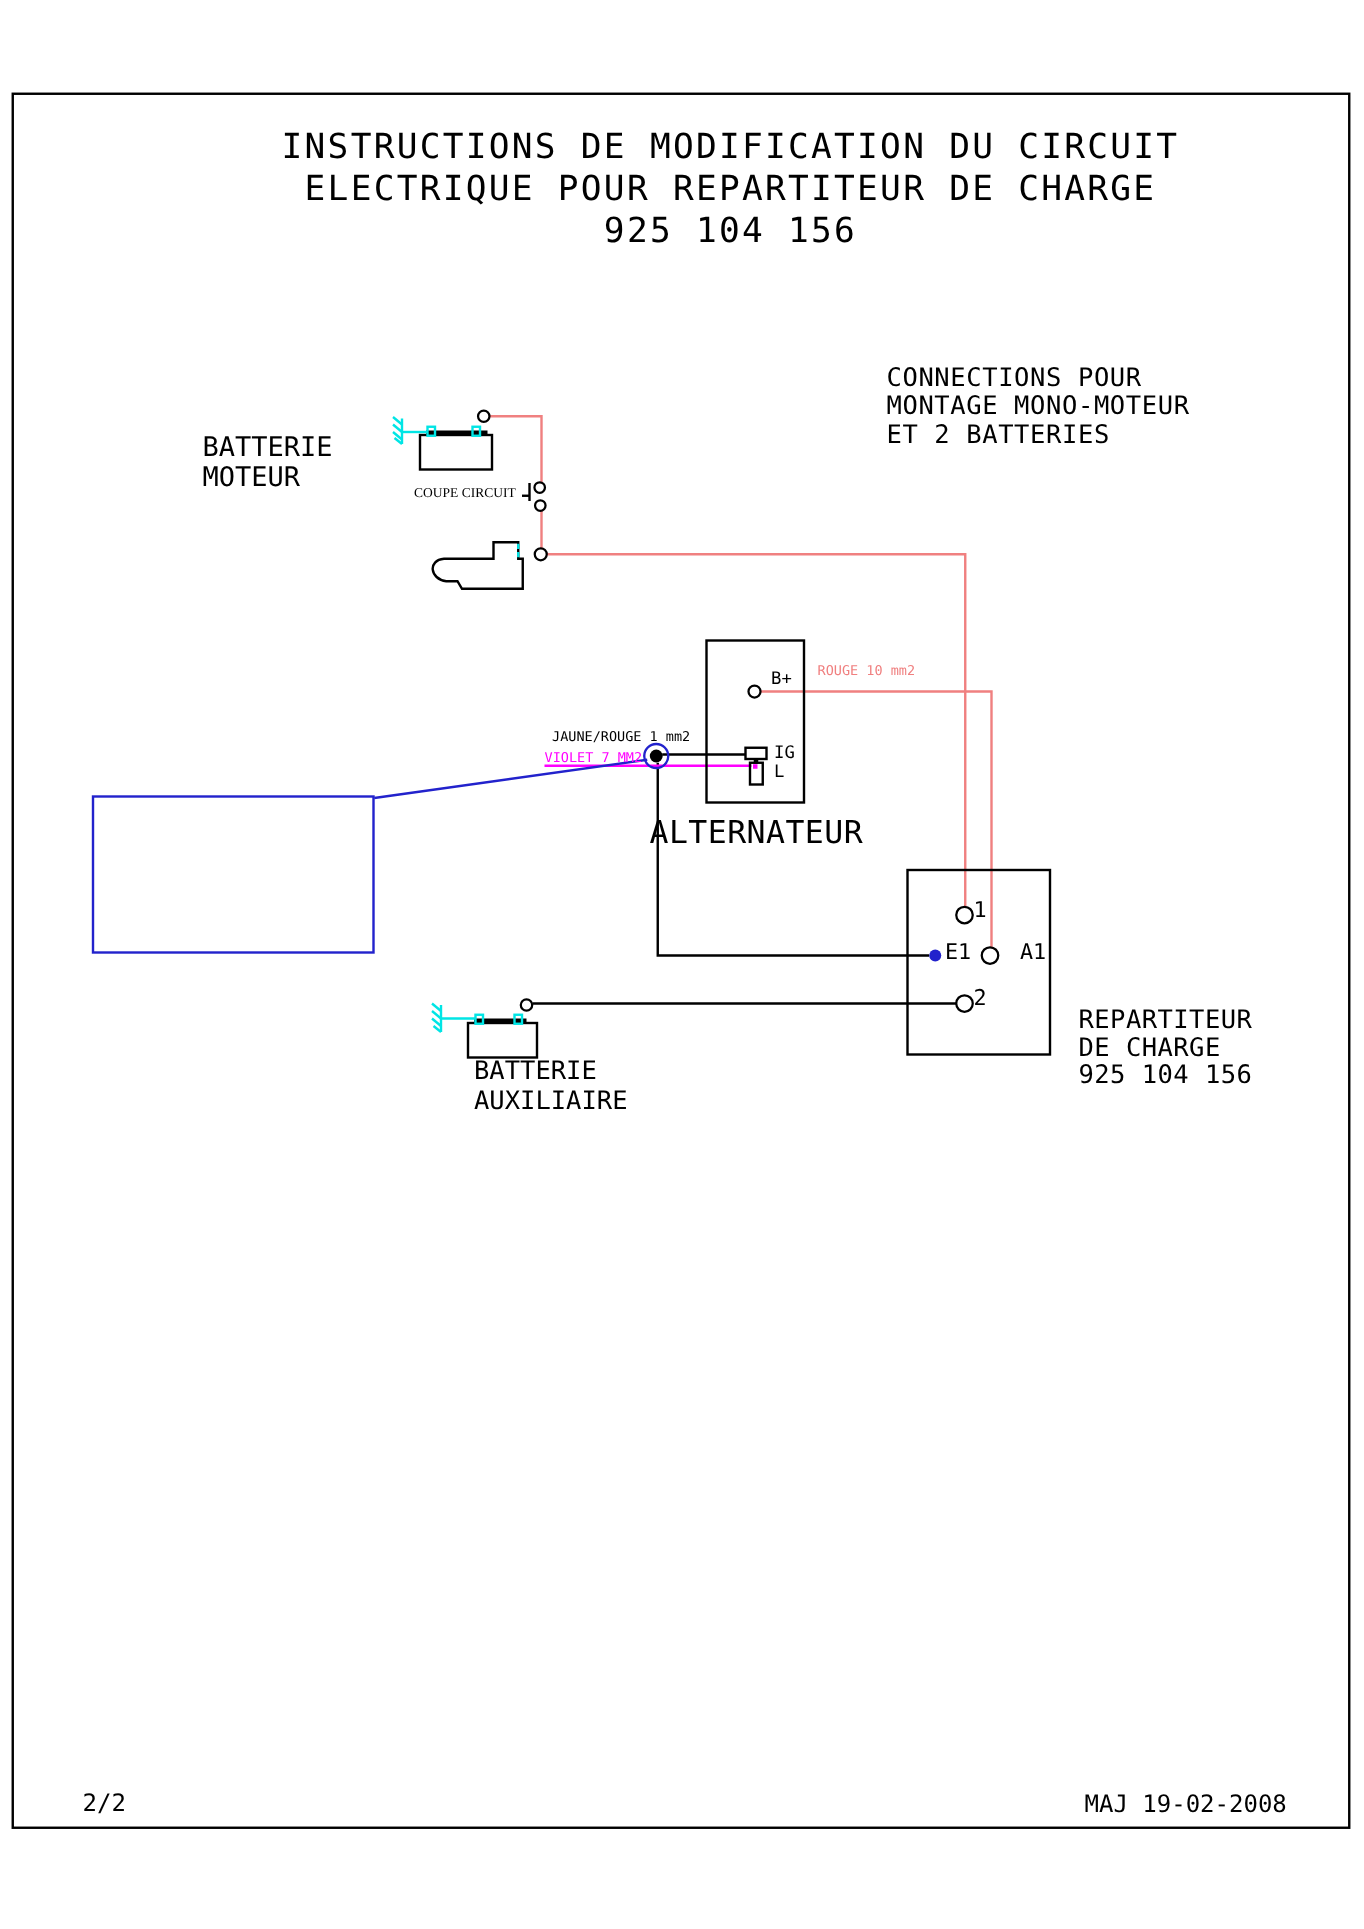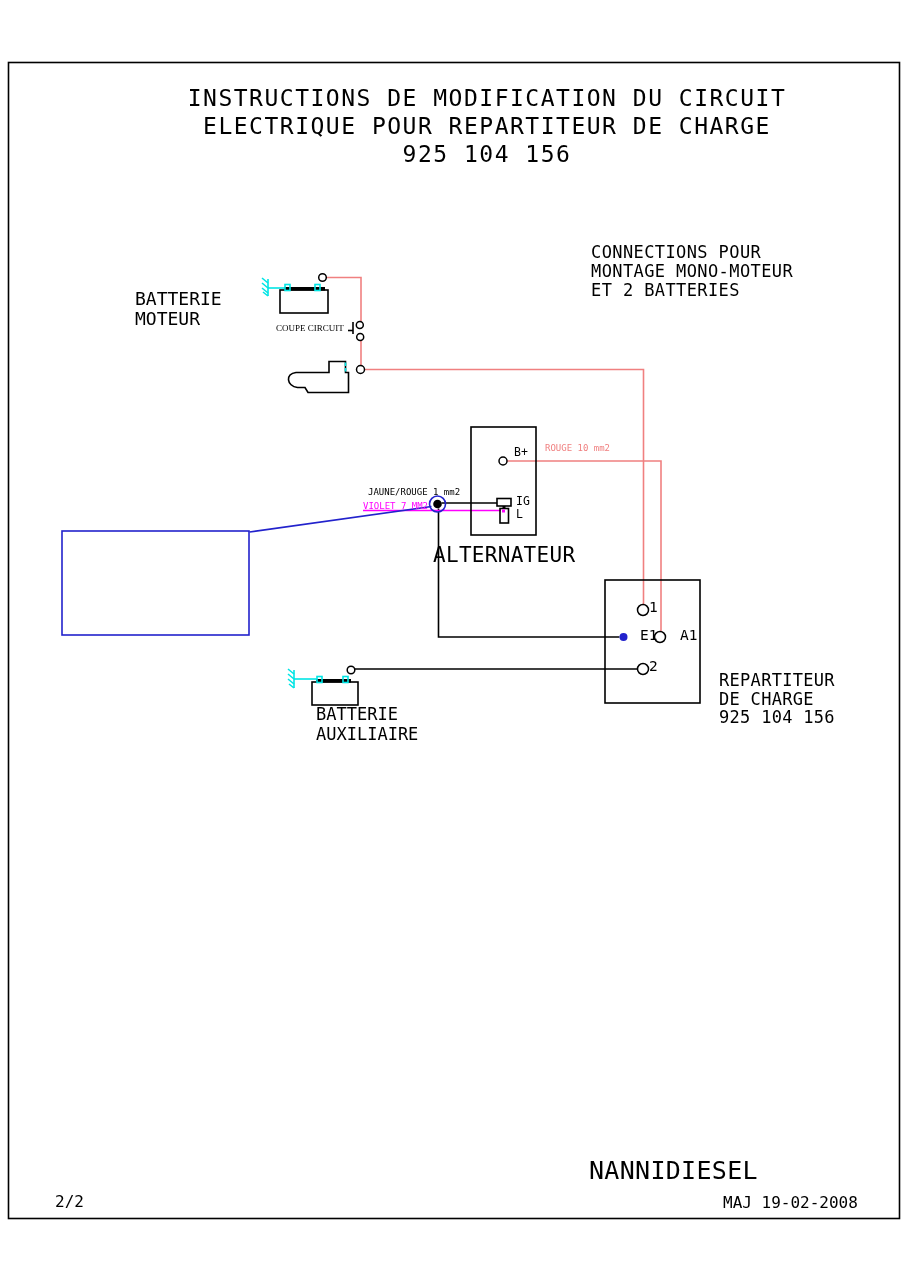--- a/index.html
+++ b/index.html
@@ -18,21 +18,21 @@
   .t-splitter{left:719px;top:623px;font-size:17px;line-height:18.5px;letter-spacing:0.3px;margin-top:48px;}
   .t-batt-aux{left:316px;top:705px;font-size:17px;line-height:19.5px;}
   .t-note{left:68px;top:539px;font-size:17px;line-height:18.5px;color:var(--annotation-blue);}
   .t-rouge{left:545px;top:443px;font-size:9px;color:var(--wire-red);}
   .t-jr{left:368px;top:487px;font-size:9px;}
   .t-violet{left:363px;top:501px;font-size:9px;color:var(--wire-magenta);}
   .t-bplus{left:514px;top:446px;font-size:11.5px;}
   .t-ig{left:516px;top:495px;font-size:11.5px;}
   .t-l{left:516px;top:508px;font-size:11.5px;}
   .t-t1{left:649px;top:599px;font-size:14.5px;}
-  .t-e1{left:630px;top:627px;font-size:14.5px;margin-left:10px;}
+  .t-e1{left:630px;top:627px;font-size:14.5px;}
   .t-a1{left:680px;top:627px;font-size:14.5px;}
   .t-t2{left:649px;top:658px;font-size:14.5px;}
   .t-brand{left:589px;top:1157px;font-size:25px;letter-spacing:0.3px;}
   .t-page{left:55px;top:1193px;font-size:16px;}
   .t-maj{left:723px;top:1194px;font-size:16px;text-align:right;}
 
   .ln{stroke:#000;stroke-width:1.6;fill:none;}
   .ln-thick{stroke:#000;stroke-width:3.6;fill:none;}
   .wire-red{stroke:var(--wire-red);stroke-width:1.6;fill:none;}
   .wire-cyan{stroke:var(--wire-cyan);stroke-width:1.6;fill:none;}
@@ -178,16 +178,15 @@
   <div class="txt t-rouge">ROUGE 10 mm2</div>
   <div class="txt t-jr">JAUNE/ROUGE 1 mm2</div>
   <div class="txt t-violet">VIOLET 7 MM2</div>
   <div class="txt t-bplus">B+</div>
   <div class="txt t-ig">IG</div>
   <div class="txt t-l">L</div>
   <div class="txt t-t1">1</div>
   <div class="txt t-e1">E1</div>
   <div class="txt t-a1">A1</div>
   <div class="txt t-t2">2</div>
-  <div class="txt t-brand">NANNIDIESEL</div>
   <div class="txt t-page">2/2</div>
   <div class="txt t-maj">MAJ 19-02-2008</div>
 </div>
 
 </body></html>

